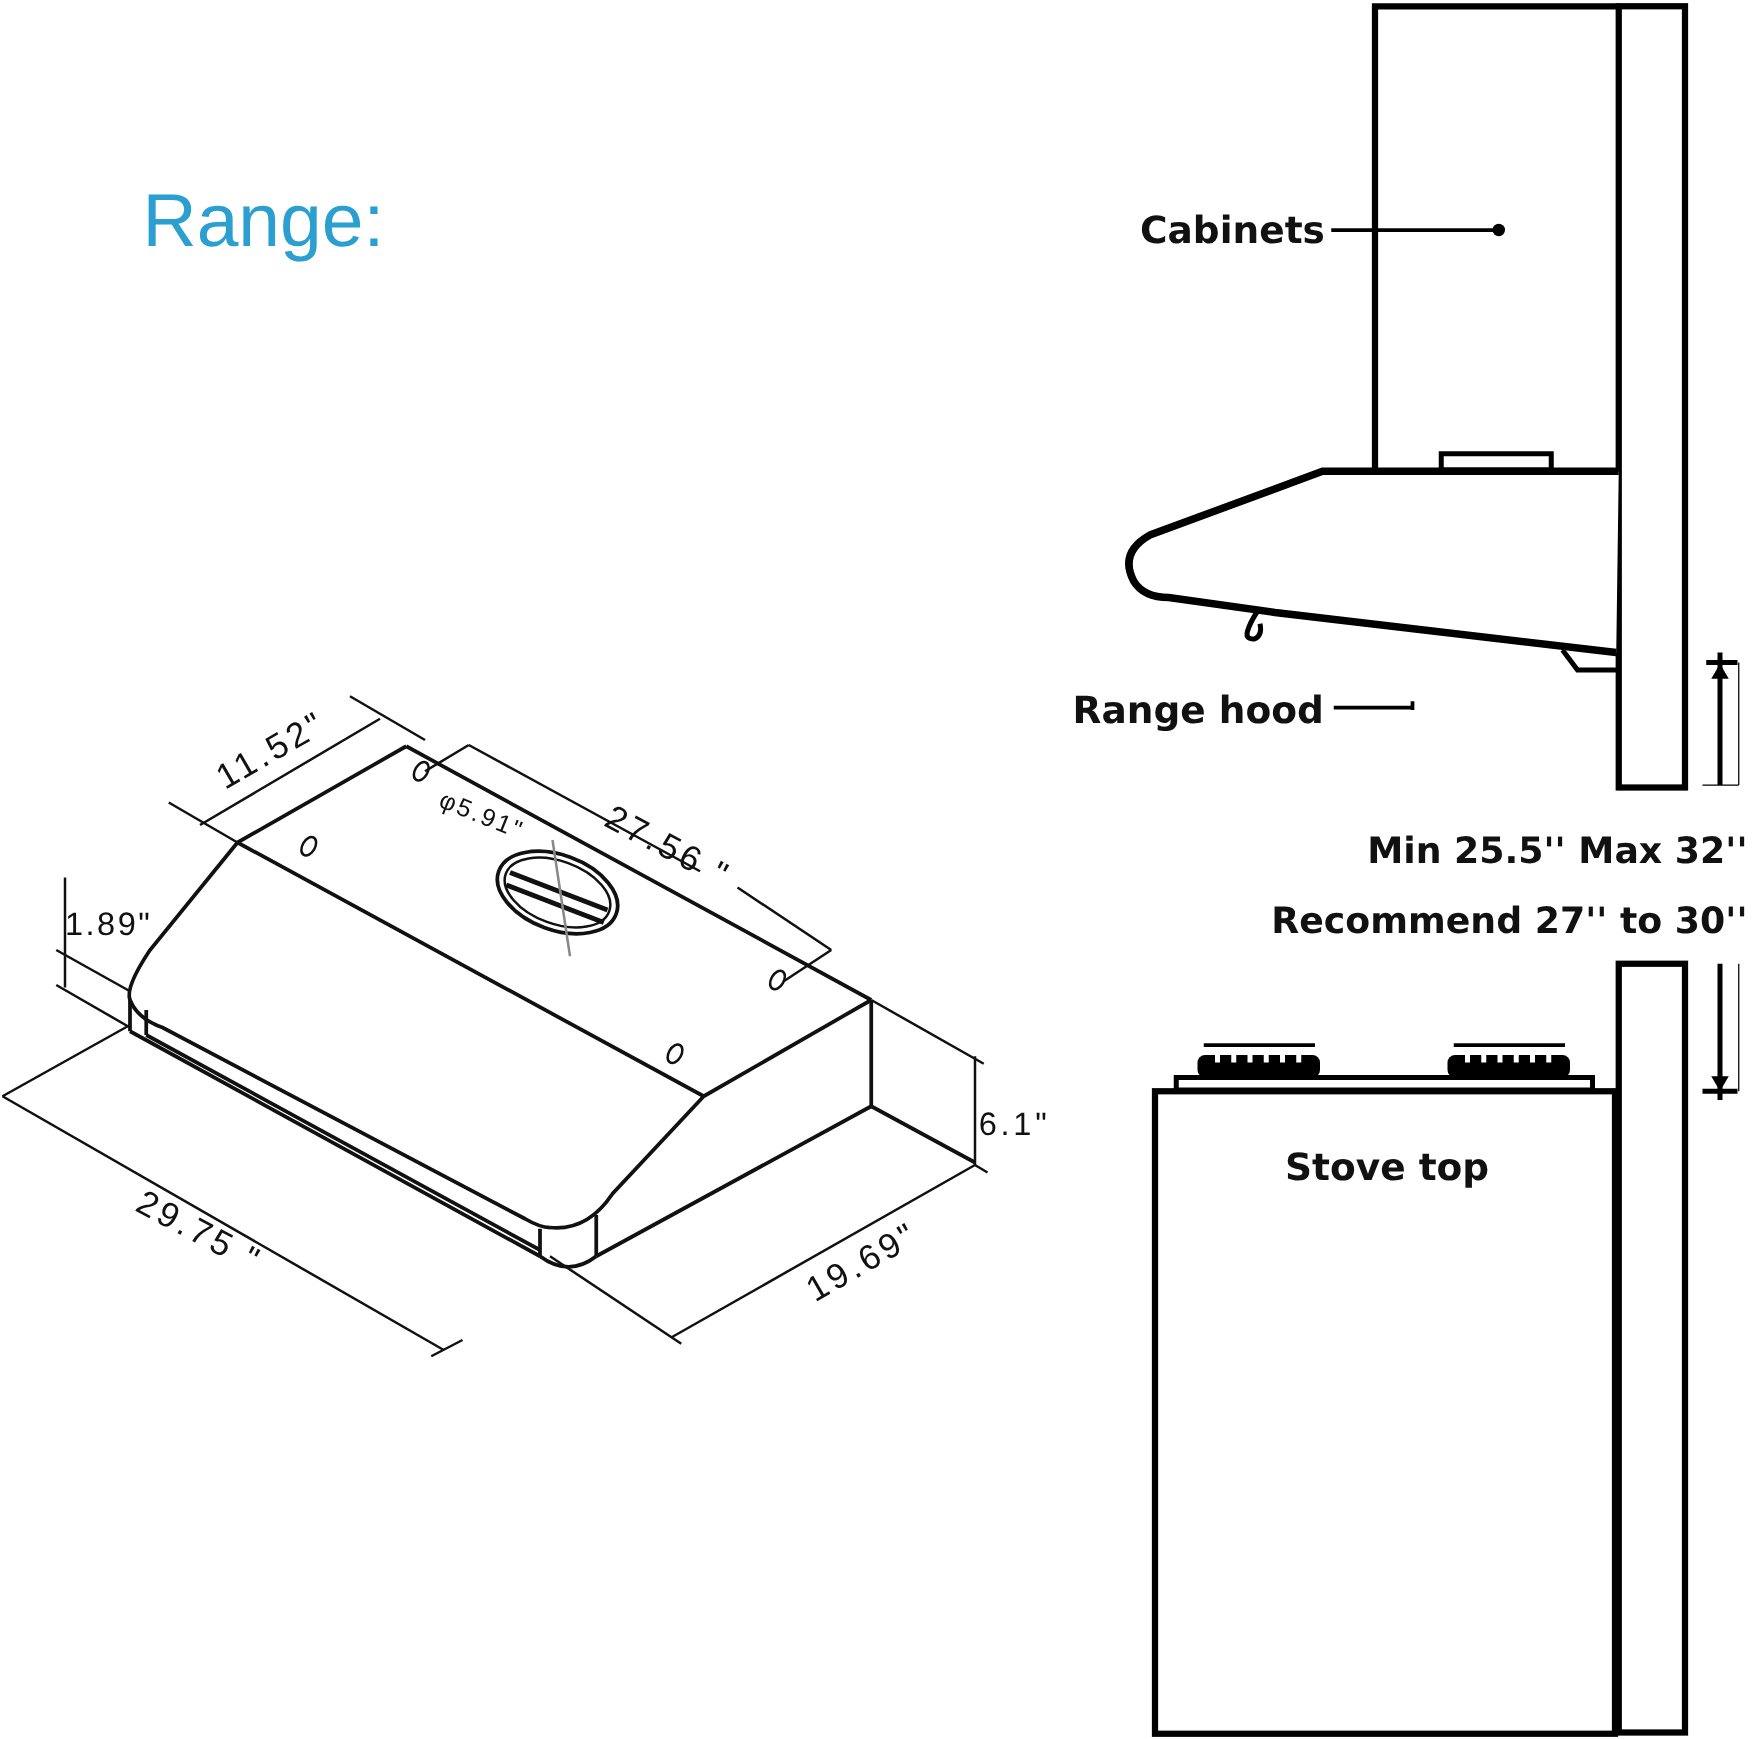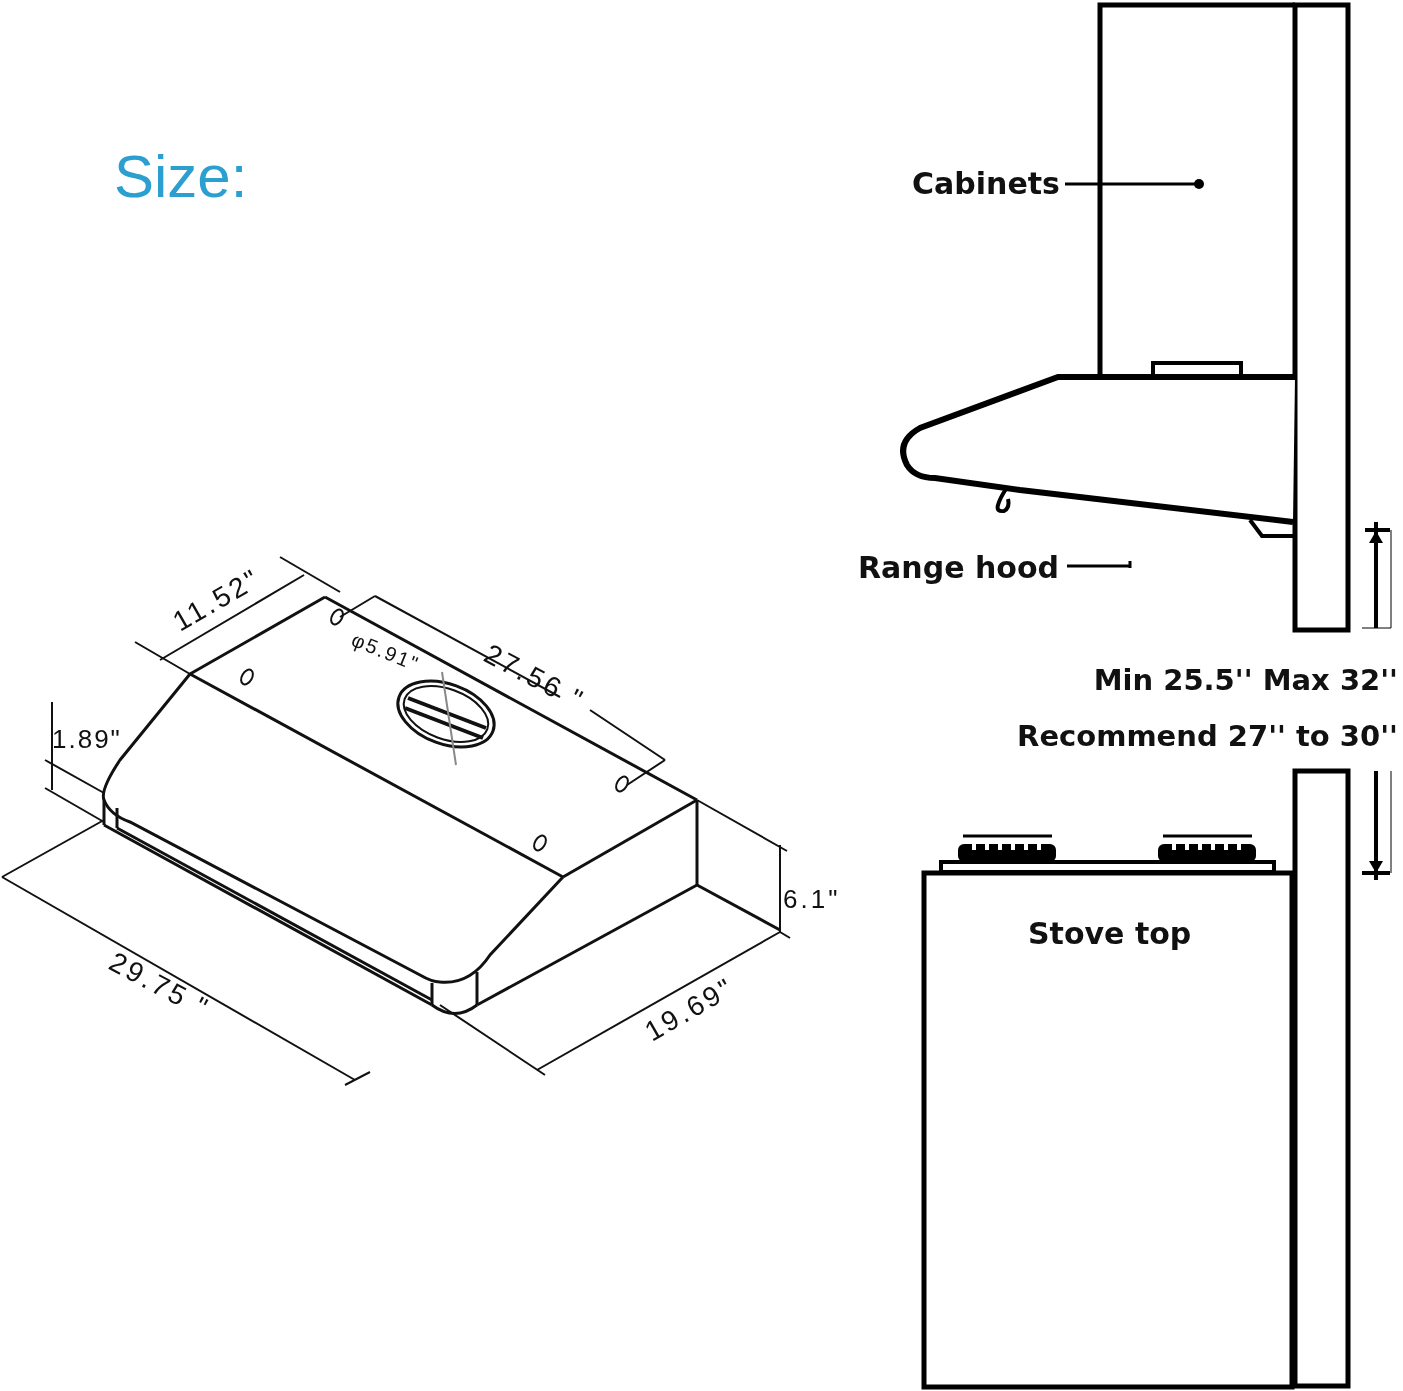--- a/index.html
+++ b/index.html
@@ -16,21 +16,21 @@
     svg text.phi { font-family: "Liberation Sans", sans-serif; font-size: 20px; fill: #111; letter-spacing: 2px; }
     .thin { stroke: #111; stroke-width: 2; fill: none; }
     .med { stroke: #111; stroke-width: 3; fill: none; }
     .thick { stroke: #000; stroke-width: 5; fill: none; }
   </style>
 </head>
 <body>
 
 <div class="canvas">
 
-  <div class="size-title">Size:</div>
+  <div class="size-title">Range:</div>
 
   <svg width="1403" height="1391" viewBox="0 0 1403 1391" xmlns="http://www.w3.org/2000/svg" style="position:absolute;left:0;top:0;">
 
     <g>
 
       <line class="med" x1="190" y1="674" x2="325" y2="597"></line>
       <line class="med" x1="325" y1="597" x2="697" y2="800"></line>
 
       <line class="med" x1="190" y1="674" x2="563" y2="877"></line>
 

